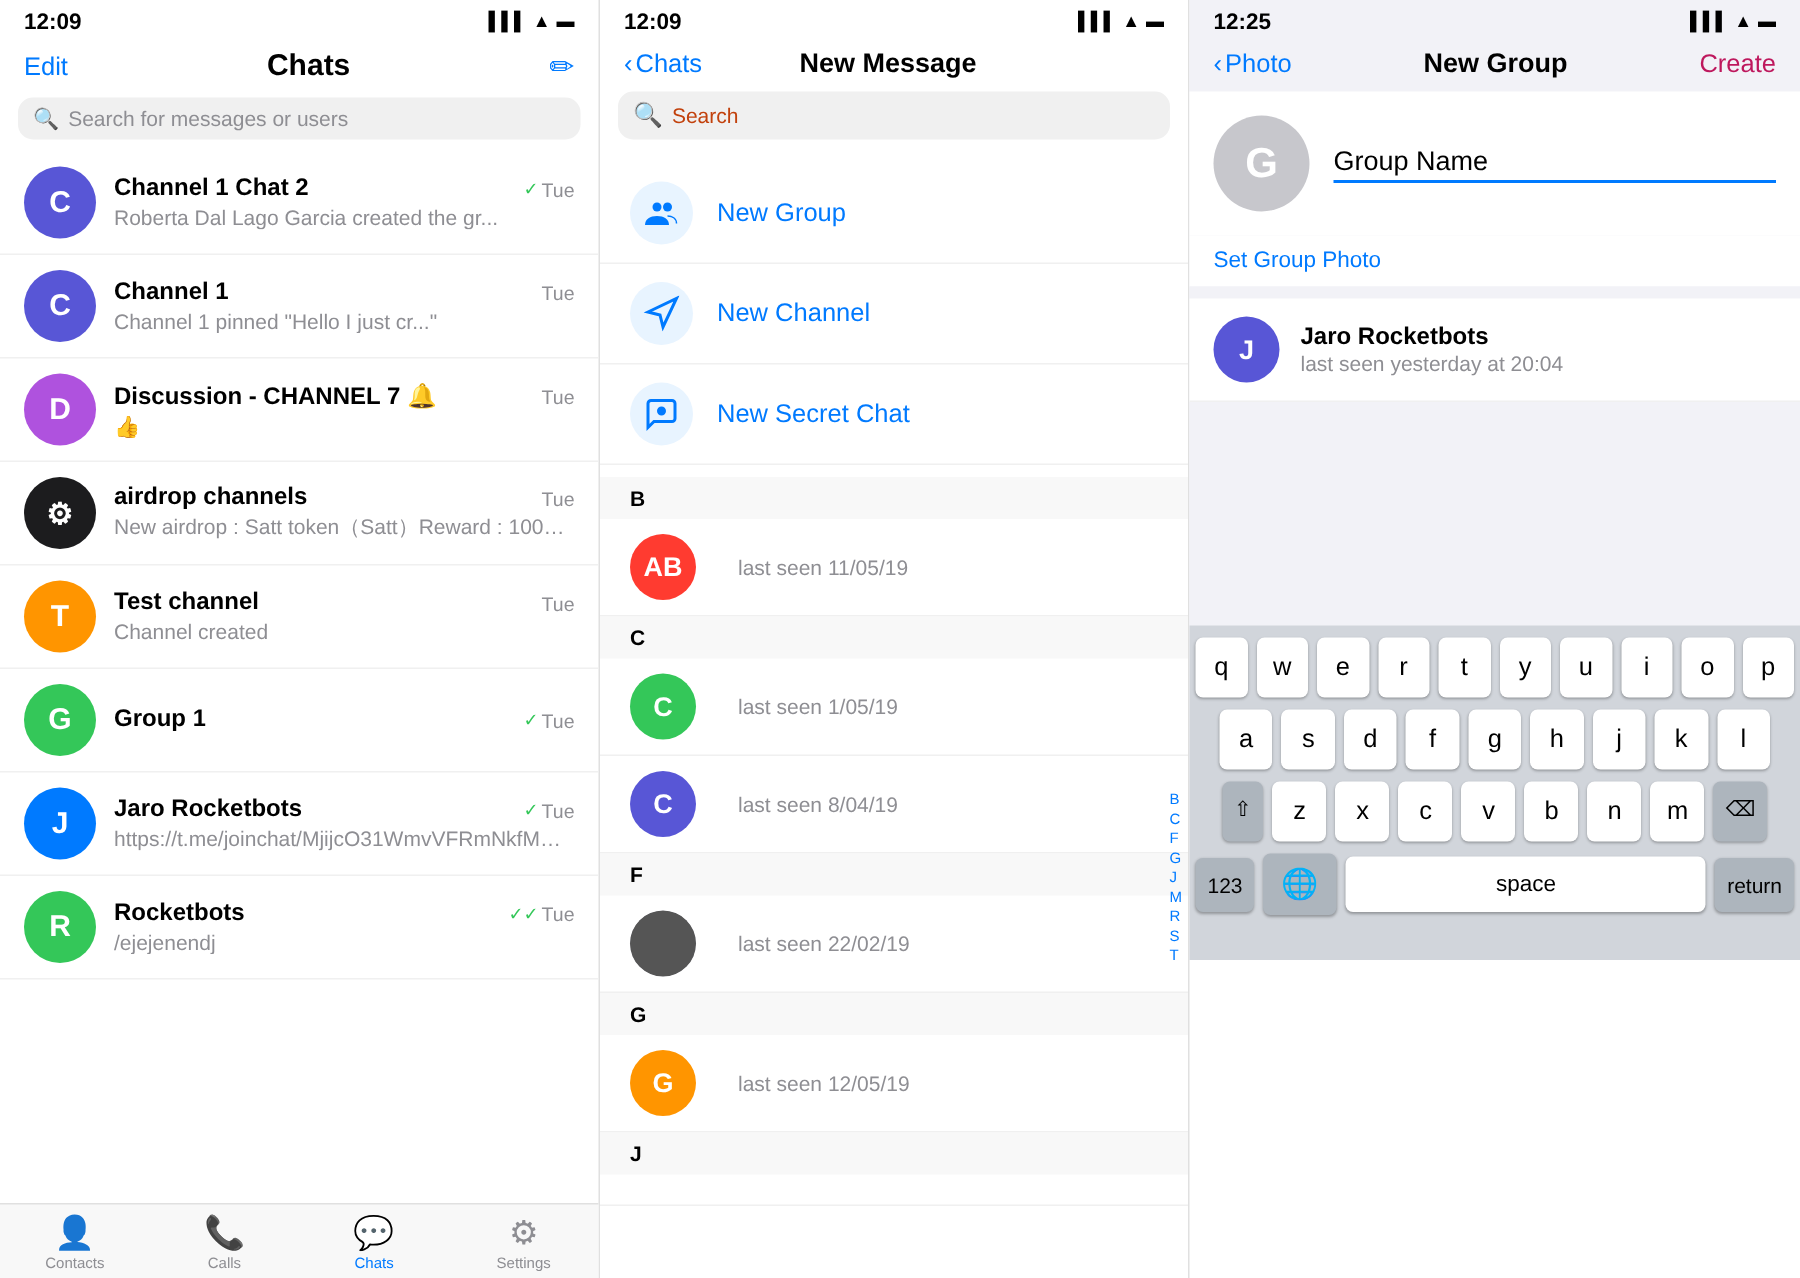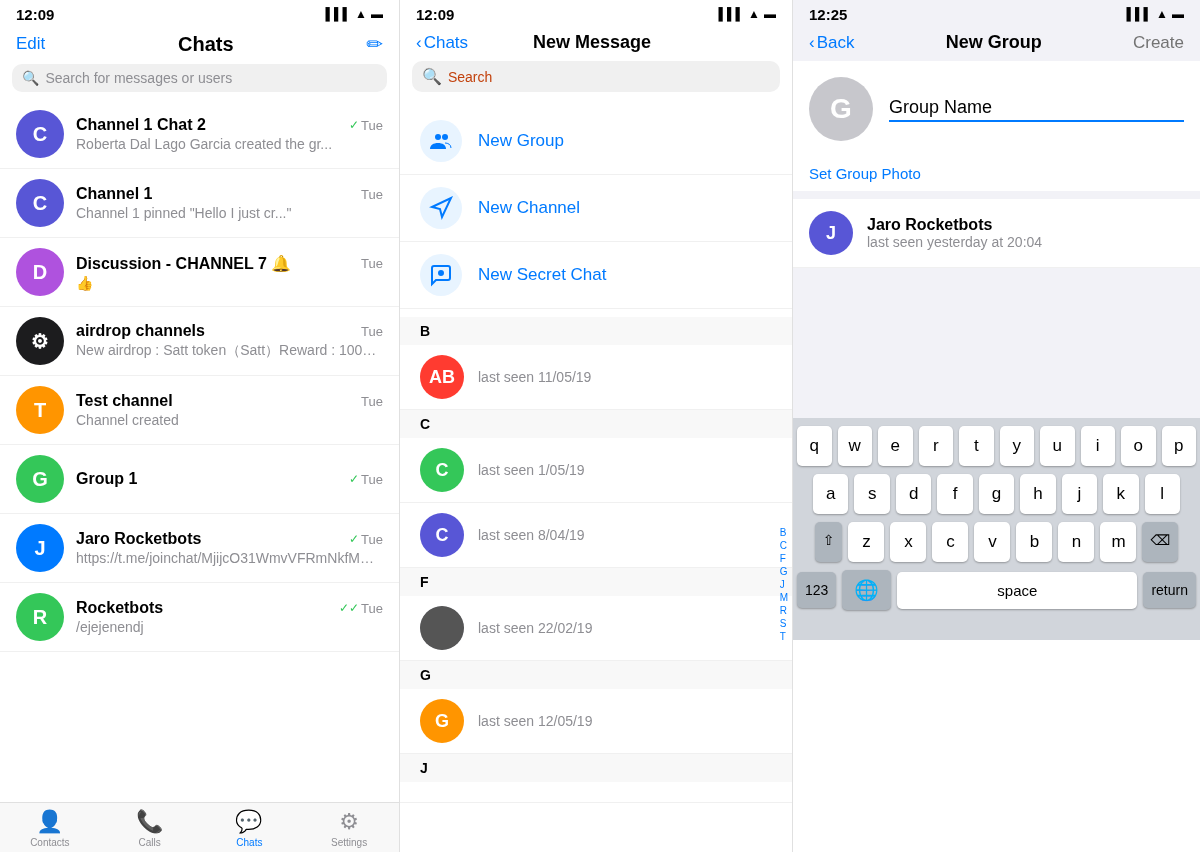--- a/index.html
+++ b/index.html
@@ -36,33 +36,33 @@
     .status-bar2 { display: flex; justify-content: space-between; align-items: center; padding: 6px 16px; font-size: 12px; font-weight: 600; height: 28px; }
     .nav-bar2 { display: flex; justify-content: space-between; align-items: center; padding: 4px 16px 8px; }
     .nav-back { color: #007aff; font-size: 17px; display: flex; align-items: center; gap: 2px; }
     .nav-title2 { font-size: 18px; font-weight: 700; }
     .search-bar2 { margin: 0 12px 8px; background: #f0f0f0; border-radius: 10px; display: flex; align-items: center; padding: 6px 10px; gap: 6px; }
     .menu-list { padding: 8px 0; }
     .menu-item { display: flex; align-items: center; padding: 12px 20px; gap: 16px; border-bottom: 1px solid #f0f0f0; }
     .menu-icon { width: 42px; height: 42px; border-radius: 50%; display: flex; align-items: center; justify-content: center; }
     .menu-label { font-size: 17px; color: #007aff; }
     .section-header { padding: 6px 20px; font-size: 14px; font-weight: 600; color: #000; background: #f8f8f8; }
-    .contact-item { display: flex; align-items: center; padding: 10px 20px; gap: 14px; border-bottom: 1px solid #f0f0f0; }
+    .contact-item { display: flex; align-items: center; padding: 10px 20px; gap: 28px; border-bottom: 1px solid #f0f0f0; }
     .contact-avatar { width: 44px; height: 44px; border-radius: 50%; display: flex; align-items: center; justify-content: center; font-size: 18px; font-weight: 600; color: #fff; flex-shrink: 0; }
     .contact-info { flex: 1; }
     .contact-status { font-size: 14px; color: #8e8e93; }
     .contact-area { position: relative; flex: 1; overflow-y: auto; }
 
     
     .panel3 { width: 407px; height: 640px; background: #f2f2f7; display: flex; flex-direction: column; }
     .status-bar3 { display: flex; justify-content: space-between; align-items: center; padding: 6px 16px; font-size: 12px; font-weight: 600; height: 28px; }
     .nav-bar3 { display: flex; justify-content: space-between; align-items: center; padding: 4px 16px 8px; background: #f2f2f7; }
     .nav-back3 { color: #007aff; font-size: 17px; display: flex; align-items: center; gap: 2px; }
     .nav-title3 { font-size: 18px; font-weight: 700; }
-    .nav-create { color: #737373; font-size: 17px; }
+    .nav-create { color: #be185d; font-size: 17px; }
 
     .group-setup { background: #fff; margin: 0; padding: 16px; display: flex; align-items: center; gap: 16px; }
     .group-avatar { width: 64px; height: 64px; border-radius: 50%; background: #c7c7cc; display: flex; align-items: center; justify-content: center; font-size: 28px; color: #fff; font-weight: 600; flex-shrink: 0; }
     .group-name-input { flex: 1; font-size: 18px; border: none; outline: none; color: #000; border-bottom: 2px solid #007aff; padding-bottom: 2px; }
     .set-photo-link { color: #007aff; font-size: 15px; padding: 8px 16px; background: #fff; }
     .thick-divider { height: 8px; background: #f2f2f7; }
     .member-item { display: flex; align-items: center; padding: 12px 16px; gap: 14px; background: #fff; border-bottom: 1px solid #f0f0f0; }
     .member-avatar { width: 44px; height: 44px; border-radius: 50%; background: #5856d6; display: flex; align-items: center; justify-content: center; font-size: 18px; color: #fff; font-weight: 600; }
     .member-info { flex: 1; }
     .member-name { font-size: 16px; font-weight: 600; color: #000; }
@@ -343,21 +343,21 @@
 <div class="panel3">
   <div class="status-bar3">
     <span class="status-time">12:25</span>
     <div class="status-icons">
       <span>▌▌▌</span>
       <span>▲</span>
       <span>▬</span>
     </div>
   </div>
   <div class="nav-bar3">
-    <span class="nav-back3">‹ <span>Back</span></span>
+    <span class="nav-back3">‹ <span>Photo</span></span>
     <span class="nav-title3">New Group</span>
     <span class="nav-create">Create</span>
   </div>
   <div class="group-setup">
     <div class="group-avatar">
       <span>G</span>
     </div>
     <input class="group-name-input" type="text" value="Group Name" style="">
   </div>
   <div style="padding:8px 16px;background:#fff;">

